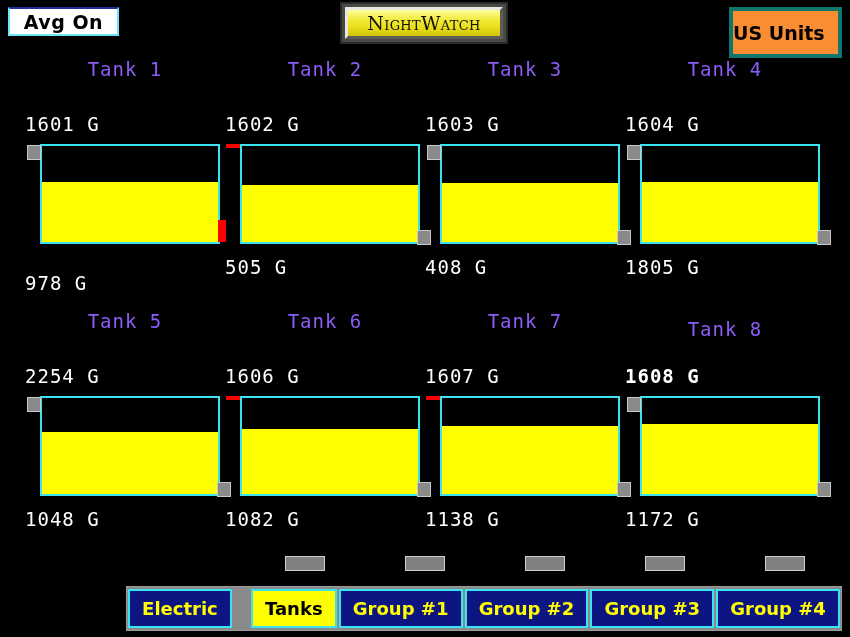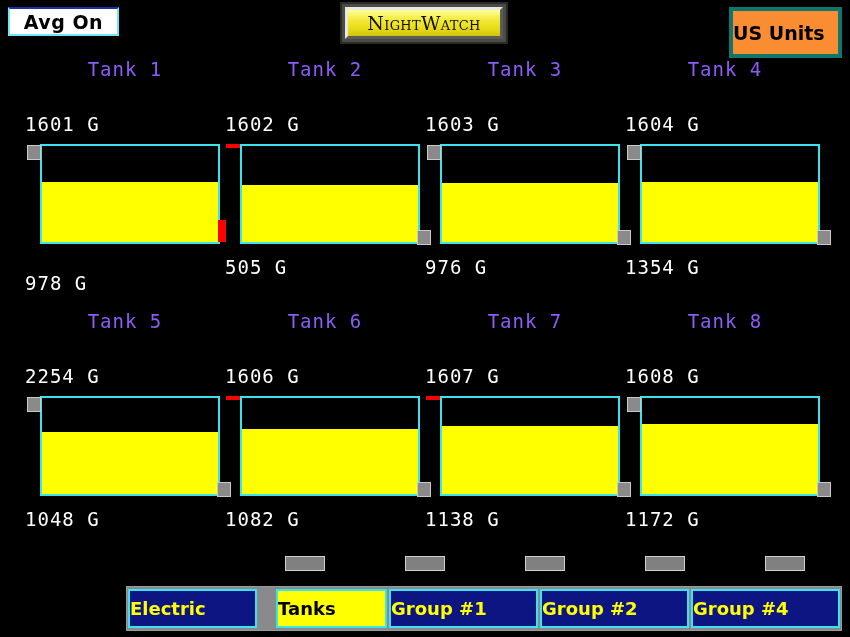--- a/index.html
+++ b/index.html
@@ -74,21 +74,21 @@
 
   
   #navbar{
     position:absolute;left:126px;top:586px;width:716px;height:45px;
     background:#8a8a8a;box-sizing:border-box;display:flex;
     border:1px solid #9a9a9a;
   }
   .nav-btn{
     flex:1 1 auto;margin:2px 1px;box-sizing:border-box;
     background:#0d1583;border:2px solid #39e3ef;
-    display:flex;align-items:center;justify-content:flex-start;
+    display:flex;align-items:center;justify-content:center;
     font-family:"DejaVu Sans",sans-serif;font-weight:bold;font-size:18px;
     color:#ffff00;white-space:nowrap;
   }
   .nav-btn.active{background:#ffff00;color:#000000;margin-left:18px;}
 </style>
 </head>
 <body>
 
 <div id="screen">
 
@@ -128,31 +128,31 @@
         <div class="tank-bot-val" style="top: 198px;">505 G</div>
       </div>
       <div class="tank-cell" style="left: 425px; top: 58px;">
         <div class="tank-name" style="top: 0px;">Tank 3</div>
         <div class="tank-top-val" style="top: 55px;">1603 G</div>
         <div class="gauge" style="left: 15px; top: 86px;">
           <div class="gauge-fill" style="height: 61%;"></div>
         </div>
         <div class="mark mark-gray" style="left: 2px; top: 87px;"></div>
         <div class="mark mark-gray" style="left: 192px; top: 172px;"></div>
-        <div class="tank-bot-val" style="top: 198px;">976 G</div>
+        <div class="tank-bot-val" style="top: 198px;">408 G</div>
       </div>
       <div class="tank-cell" style="left: 625px; top: 58px;">
         <div class="tank-name" style="top: 0px;">Tank 4</div>
         <div class="tank-top-val" style="top: 55px;">1604 G</div>
         <div class="gauge" style="left: 15px; top: 86px;">
           <div class="gauge-fill" style="height: 63%;"></div>
         </div>
         <div class="mark mark-gray" style="left: 2px; top: 87px;"></div>
         <div class="mark mark-gray" style="left: 192px; top: 172px;"></div>
-        <div class="tank-bot-val" style="top: 198px;">1354 G</div>
+        <div class="tank-bot-val" style="top: 198px;">1805 G</div>
       </div>
       <div class="tank-cell" style="left: 25px; top: 310px;">
         <div class="tank-name" style="top: 0px;">Tank 5</div>
         <div class="tank-top-val" style="top: 55px;">2254 G</div>
         <div class="gauge" style="left: 15px; top: 86px;">
           <div class="gauge-fill" style="height: 65%;"></div>
         </div>
         <div class="mark mark-gray" style="left: 2px; top: 87px;"></div>
         <div class="mark mark-gray" style="left: 192px; top: 172px;"></div>
         <div class="tank-bot-val" style="top: 198px;">1048 G</div>
@@ -171,22 +171,22 @@
         <div class="tank-name" style="top: 0px;">Tank 7</div>
         <div class="tank-top-val" style="top: 55px;">1607 G</div>
         <div class="gauge" style="left: 15px; top: 86px;">
           <div class="gauge-fill" style="height: 71%;"></div>
         </div>
         <div class="mark mark-red" style="width: 14px; height: 4px; left: 1px; top: 86px;"></div>
         <div class="mark mark-gray" style="left: 192px; top: 172px;"></div>
         <div class="tank-bot-val" style="top: 198px;">1138 G</div>
       </div>
       <div class="tank-cell" style="left: 625px; top: 310px;">
-        <div class="tank-name" style="top: 0px; text-align: center;">Tank 8</div>
-        <div class="tank-top-val" style="top: 55px;">1608 G</div>
+        <div class="tank-name" style="top: 8px; text-align: center;">Tank 8</div>
+        <div class="tank-top-val" style="top: 55px; font-weight: bold;">1608 G</div>
         <div class="gauge" style="left: 15px; top: 86px;">
           <div class="gauge-fill" style="height: 73%;"></div>
         </div>
         <div class="mark mark-gray" style="left: 2px; top: 87px;"></div>
         <div class="mark mark-gray" style="left: 192px; top: 172px;"></div>
         <div class="tank-bot-val" style="top: 198px;">1172 G</div>
       </div>
     </div>
 
   <div id="chip-row">
@@ -204,17 +204,20 @@
       <div class="nav-btn active">
         <span>Tanks</span>
       </div>
       <div class="nav-btn">
         <span>Group #1</span>
       </div>
       <div class="nav-btn">
         <span>Group #2</span>
       </div>
       <div class="nav-btn">
+        <span>Group #3</span>
+      </div>
+      <div class="nav-btn">
         <span>Group #4</span>
       </div>
     </div>
 
 </div>
 
 </body></html>

